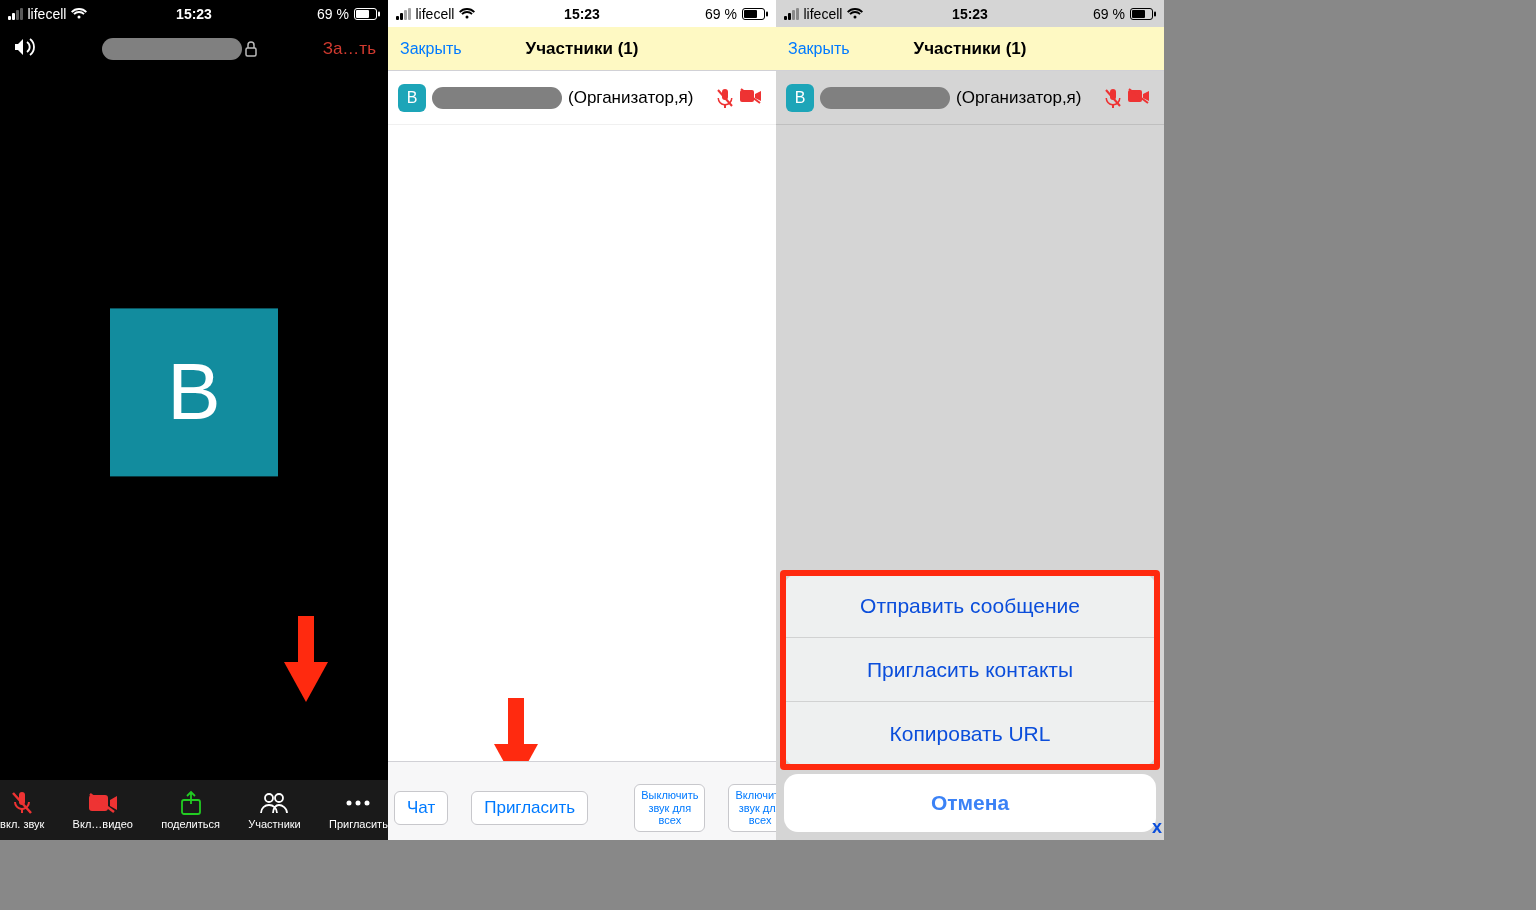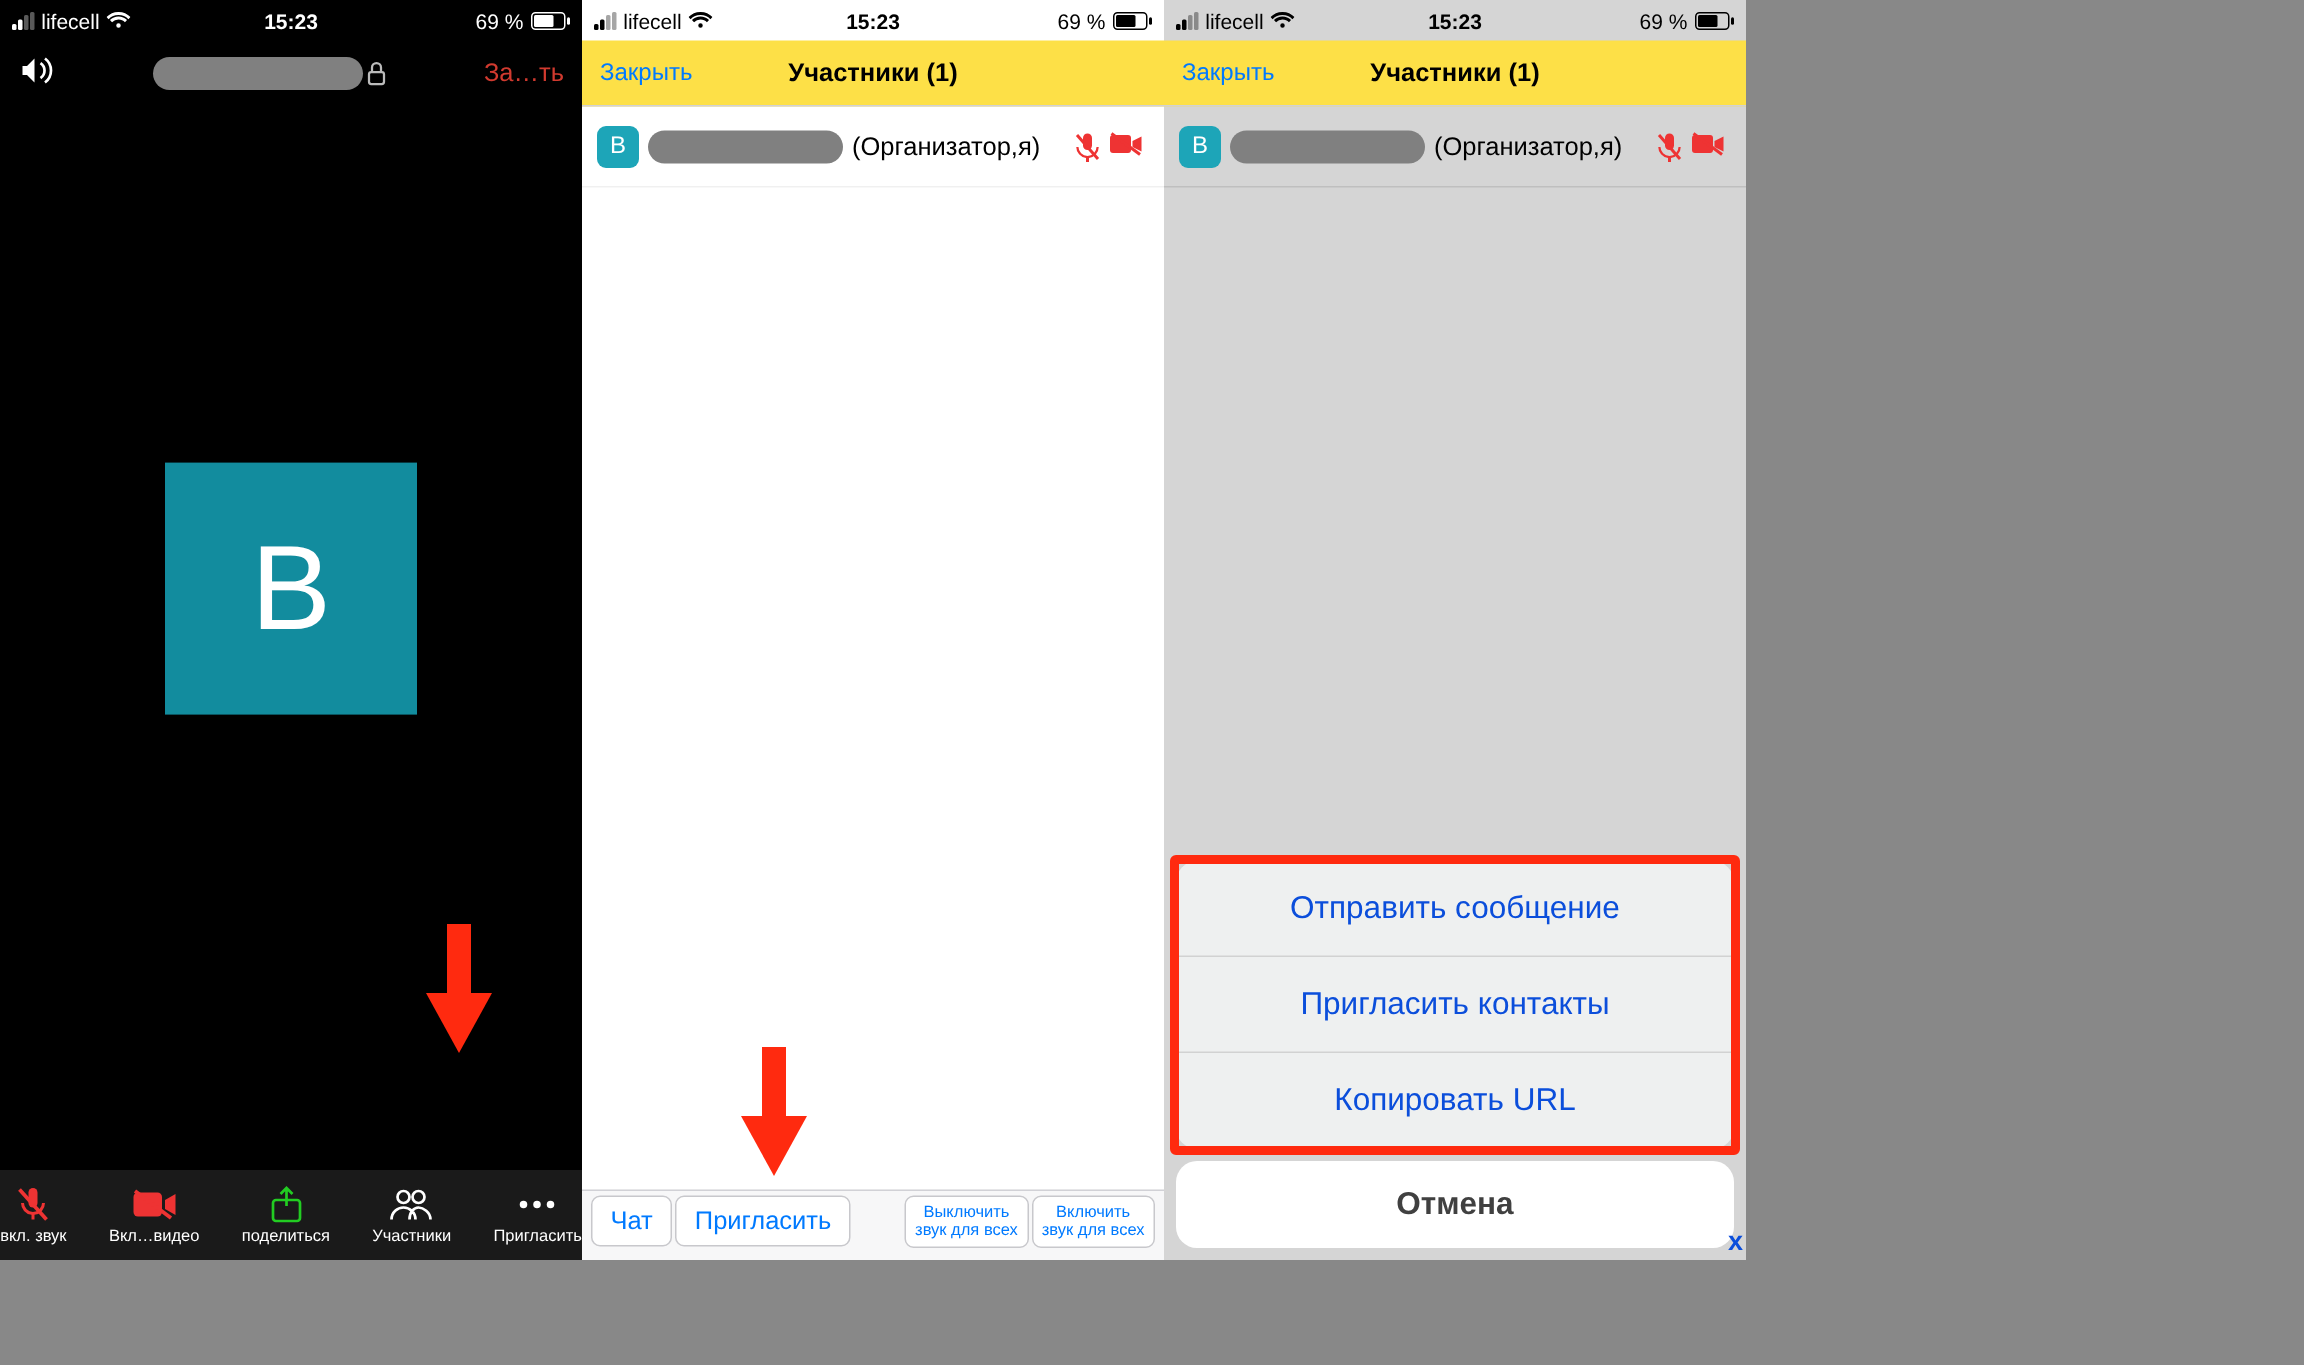--- a/index.html
+++ b/index.html
@@ -31,37 +31,37 @@
 .arrow { position:absolute; bottom:78px; left:50%; transform:translateX(90px); }
 
 
 .participant-row { height:54px; display:flex; align-items:center; padding:0 14px 0 10px; gap:6px; border-bottom:1px solid rgba(0,0,0,0.06); }
 .avatar-sm { width:28px; height:28px; border-radius:6px; background:#1da5b8; color:#fff; display:flex; align-items:center; justify-content:center; font-size:16px; font-weight:500; flex-shrink:0; }
 .blurName2 { width:130px; height:22px; background:#808080; border-radius:12px; flex-shrink:0; }
 .role-text { font-size:17px; color:#000; white-space:nowrap; }
 .mic-cam { margin-left:auto; display:flex; gap:6px; }
 
 
-.p2 .navbar, .p3 .navbar { background:#fde047; border-bottom:1px solid #d1d1d6; }
+.p2 .navbar, .p3 .navbar { background:#fef9c3; border-bottom:1px solid #d1d1d6; }
 .close-btn { color:#007aff; }
 .nav-title2 { color:#000; }
 
 
-.toolbar2 { position:absolute; bottom:0; left:0; right:0; padding:3px 6px 8px; background:#f7f7f8; border-top:1px solid #d1d1d6; display:flex; gap:2px; align-items:flex-start; }
+.toolbar2 { position:absolute; bottom:0; left:0; right:0; padding:22px 6px 8px; background:#f7f7f8; border-top:1px solid #d1d1d6; display:flex; gap:23px; align-items:center; }
 .toolbar2 .spacer { flex:1; }
 .btn2 { background:#fff; border:1px solid #c8c8cc; border-radius:6px; padding:6px 12px; color:#007aff; font-size:17px; }
 .btn2.small { font-size:11px; line-height:1.15; text-align:center; padding:4px 6px; }
 .arrow2 { position:absolute; bottom:56px; left:106px; }
 
 
 .sheet-wrap { position:absolute; bottom:0; left:0; right:0; padding:8px; }
 .sheet-group { background:#eef0f0; border-radius:14px; overflow:hidden; }
 .sheet-opt { height:64px; display:flex; align-items:center; justify-content:center; color:#0b4edb; font-size:21px; border-bottom:1px solid rgba(0,0,0,0.12); }
 .sheet-opt:last-child { border-bottom:none; }
-.sheet-cancel { background:#fff; border-radius:14px; height:58px; display:flex; align-items:center; justify-content:center; color:#404040; font-size:21px; font-weight:600; margin-top:8px; }
+.sheet-cancel { background:#fff; border-radius:14px; height:58px; display:flex; align-items:center; justify-content:center; color:#3b82f6; font-size:21px; font-weight:600; margin-top:8px; }
 .highlight-box { position:absolute; border:6px solid #ff2a0f; border-radius:4px; pointer-events:none; }
 .x-blue { position:absolute; right:2px; bottom:2px; color:#0b4edb; font-size:18px; font-weight:600; }
 
 .sig-bars { display:inline-flex; align-items:flex-end; gap:1.5px; height:12px; }
 .sig-bars span { width:2.5px; background:currentColor; border-radius:1px; }
 .sig-bars .b1{height:4px;} .sig-bars .b2{height:7px;} .sig-bars .b3{height:10px;opacity:.35;} .sig-bars .b4{height:12px;opacity:.35;}
 </style>
 </head>
 <body>
 

